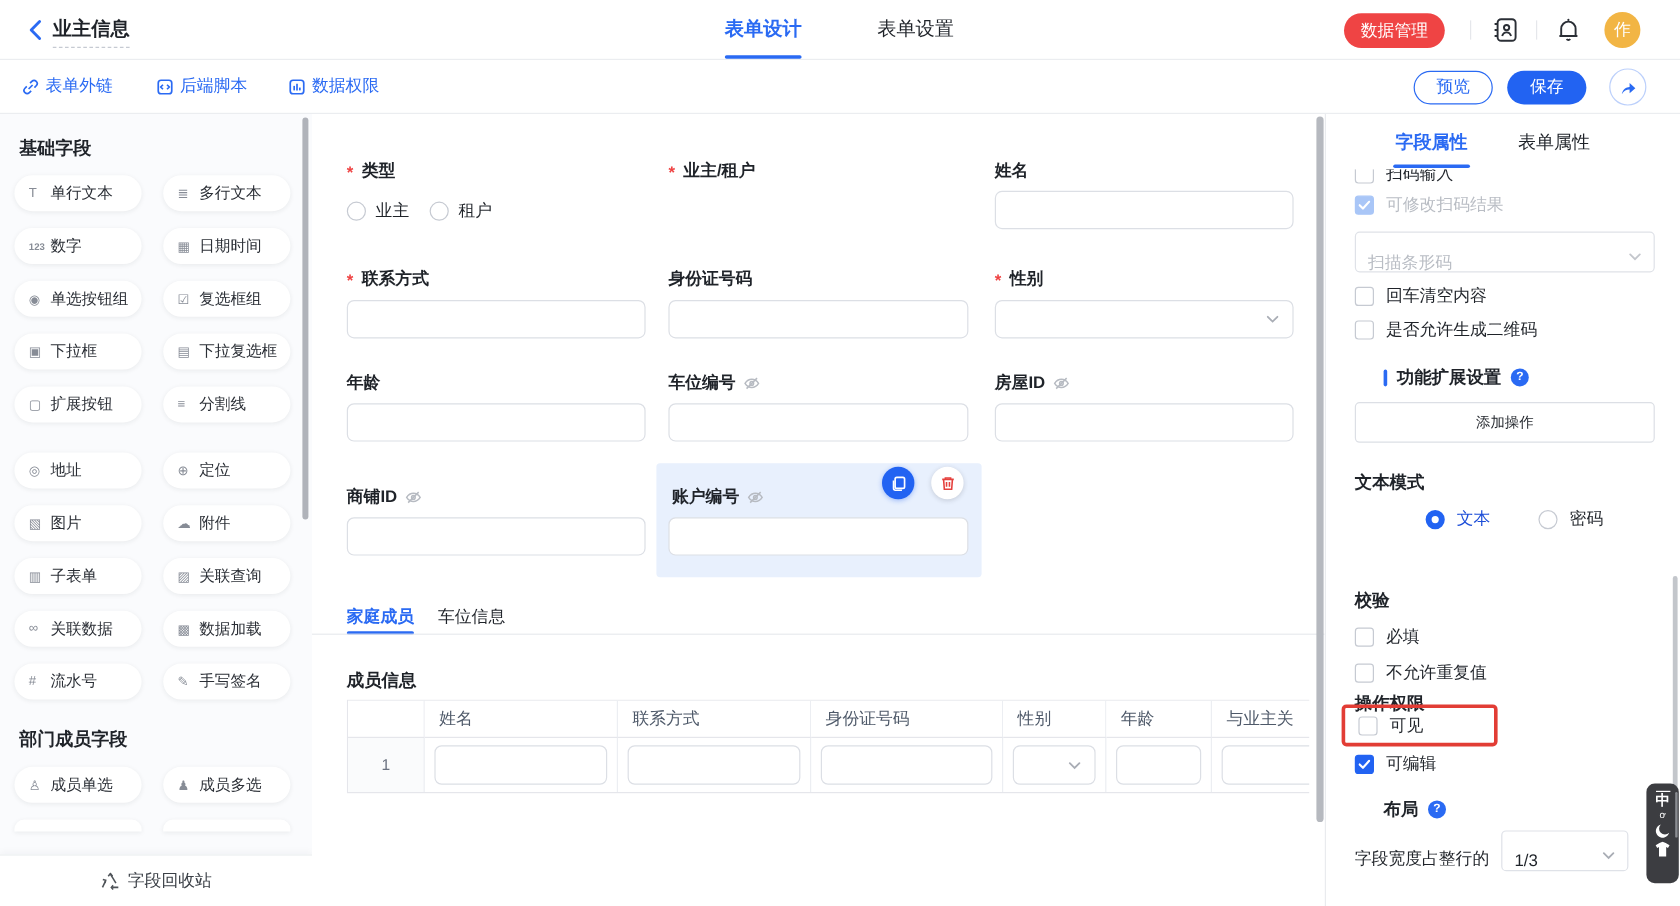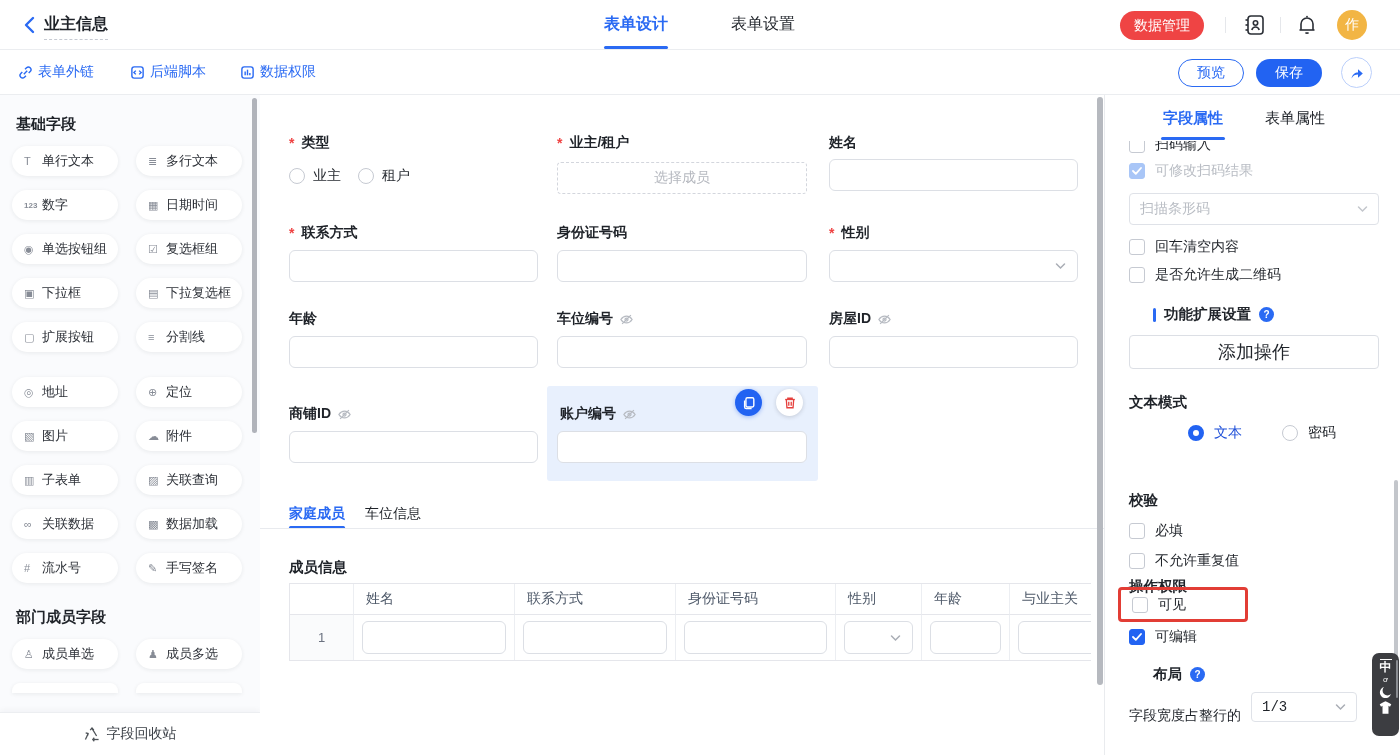--- a/index.html
+++ b/index.html
@@ -89,27 +89,27 @@
   .ptab.on { color:#2a6af3; font-weight:600; }
   .ptab-underline { position:absolute; left:56px; top:42px; width:64px; height:3px; background:#2a6af3; border-radius:2px; }
   .panel-content { position:absolute; left:0; top:46px; right:0; bottom:0; overflow:hidden; }
   .prow { position:absolute; left:24px; display:flex; align-items:center; gap:10px; height:20px; font-size:14px; color:#1f2329; }
   .cb { width:16px; height:16px; border:1px solid #c6cad2; border-radius:3px; background:#fff; flex:none; cursor:pointer;
     display:flex; align-items:center; justify-content:center; }
   .cb.ck { background:#2263f2; border-color:#2263f2; }
   .cb.ck.dis { background:#a9c6f7; border-color:#a9c6f7; }
   .lbl-dis { color:#b9bdc4; }
   .psel { position:absolute; height:32px; border:1px solid #dfe2e8; border-radius:4px; background:#fff;
-    display:flex; align-items:center; padding:0 10px; font-size:14px; cursor:pointer;font-family:Liberation Mono, monospace; }
+    display:flex; padding:16px 10px; font-size:14px; cursor:pointer; }
   .sec-head { position:absolute; left:24px; display:flex; align-items:center; gap:8px; font-size:14.5px; font-weight:700;margin-left:24px; }
   .sec-bar { width:3px; height:14px; background:#2a6af3; border-radius:2px; }
   .qmark { width:15px; height:15px; border-radius:50%; background:#2a6af3; color:#fff; font-size:10px; font-weight:700;
     display:flex; align-items:center; justify-content:center; cursor:pointer; }
   .add-btn { position:absolute; left:24px; top:194px; width:250px; height:34px; border:1px solid #dcdfe5; border-radius:4px;
-    background:#fff; font-size:18px; display:flex; align-items:center; justify-content:center; cursor:pointer; }
+    background:#fff; font-size:12px; display:flex; align-items:center; justify-content:center; cursor:pointer; }
   .ptitle { position:absolute; left:24px; font-size:14.5px; font-weight:700; }
   .radio2 { width:16px; height:16px; border-radius:50%; border:1px solid #c6cad2; background:#fff; flex:none; cursor:pointer; }
   .radio2.on { border:5px solid #2263f2; }
   .red-box { position:absolute; left:13px; top:446px; width:130px; height:35px; border:3px solid #e23d35; border-radius:4px; }
   .panel-scroll { position:absolute; right:2px; top:339px; width:4px; height:180px; background:#c3c6cb; border-radius:2px; }
 
   
   .widget { position:absolute; left:1372px; top:653px; width:27px; height:83px; background:#3c3d41; border-radius:7px;
     z-index:40; display:flex; flex-direction:column; align-items:center; padding-top:6px; gap:1px; }
   .widget .w-zh { color:#fff; font-size:12px; font-weight:700; line-height:13px; border-top:1px solid #fff; padding-top:1px; cursor:pointer; }
@@ -321,21 +321,20 @@
     </div>
     <div class="radio-row" style="left:98px;top:72px">
       <span class="radio"></span>
         <span>租户</span>
     </div>
 
     <div class="flabel" style="left:297px;top:40px">
       <span class="req">*</span>
         <span>业主/租户</span>
     </div>
-    <div class="member-box">选择成员</div>
 
     <div class="flabel" style="left:569px;top:40px">
         <span>姓名</span>
       </div>
     <div class="ipt" style="left:569px;top:64px"></div>
 
     <div class="flabel" style="left:29px;top:130px">
       <span class="req">*</span>
         <span>联系方式</span>
     </div>

